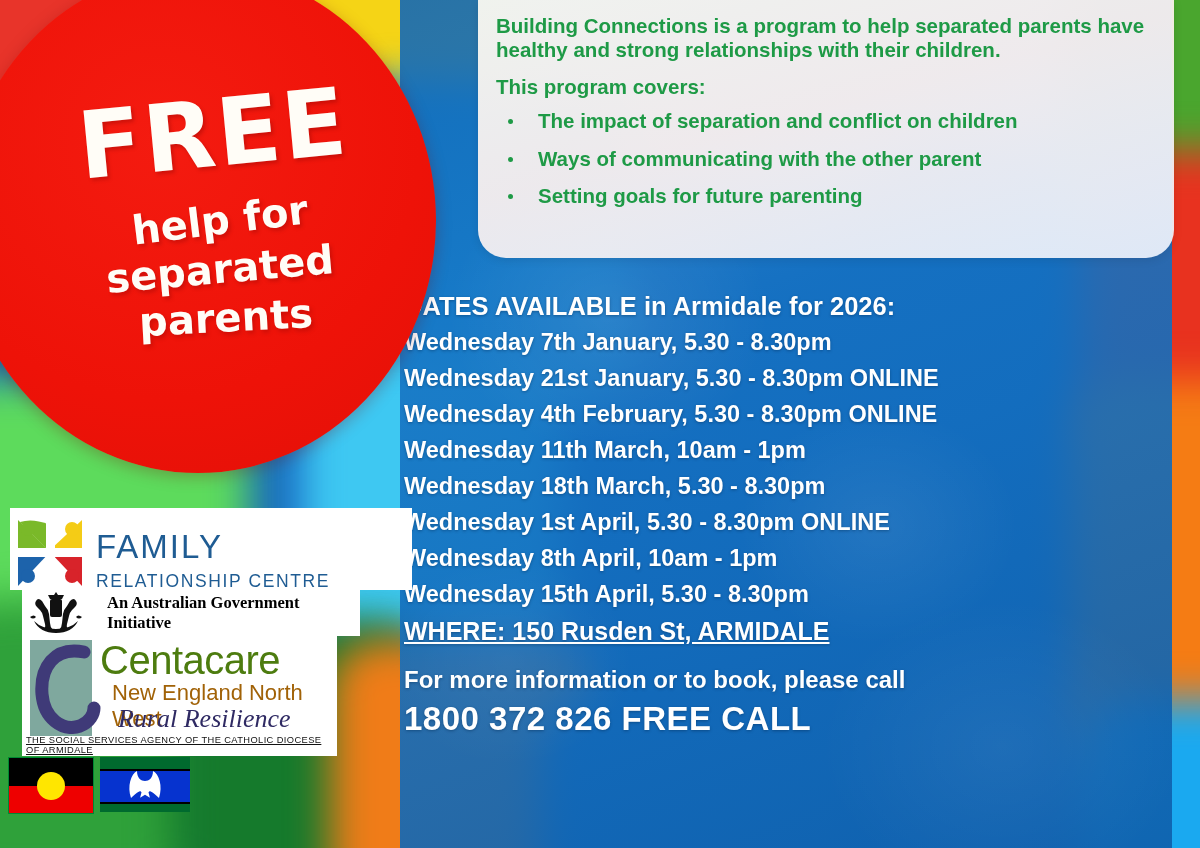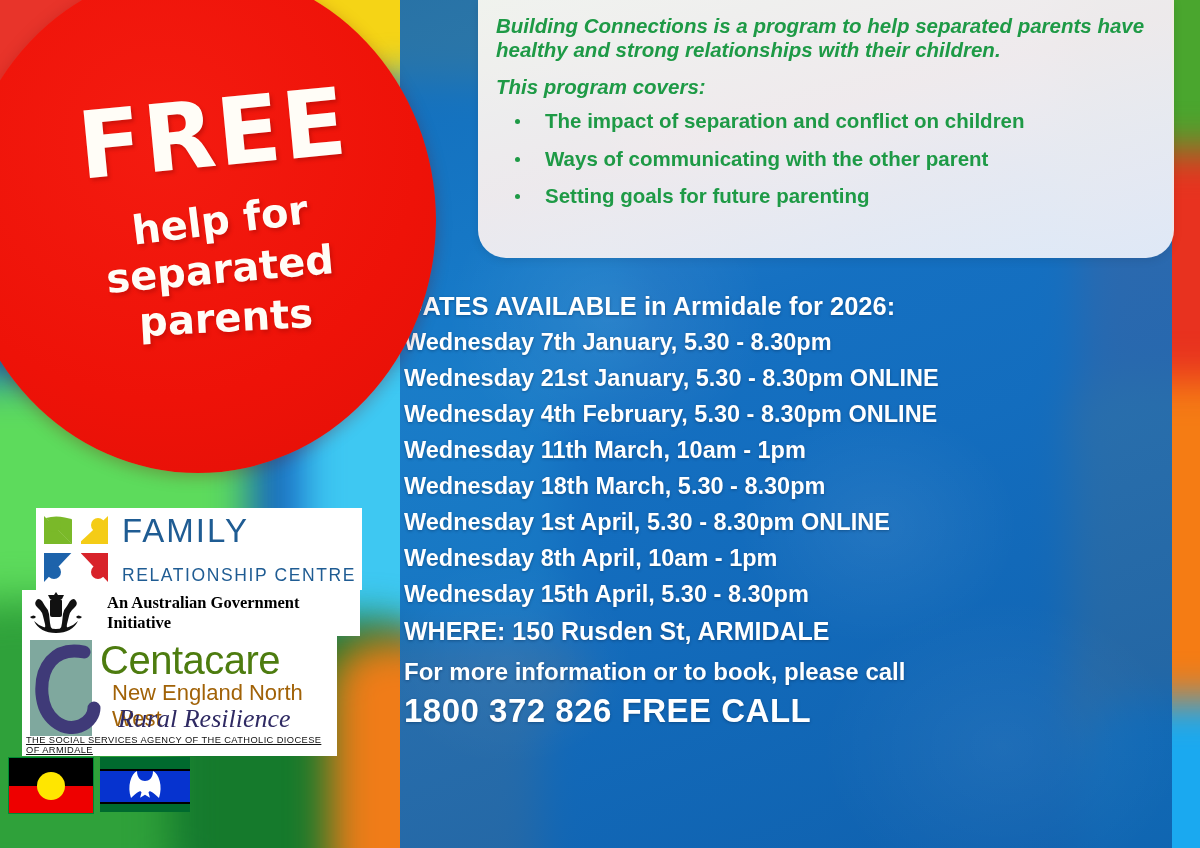--- a/index.html
+++ b/index.html
@@ -40,24 +40,24 @@
     border-radius:0 0 28px 28px;
     background:linear-gradient(165deg,
         rgba(255,252,243,.93) 0%,
         rgba(255,243,240,.92) 45%,
         rgba(236,242,252,.93) 100%);
     box-shadow:0 2px 10px rgba(0,0,0,.10);
     padding:14px 22px 8px 18px;
     box-sizing:border-box;
   }
   .infocard p{
-    margin:0 0 9px 0;color:#1e9a46;font-weight:bold;font-size:20.5px;line-height:1.17;font-style:italic;
+    margin:0 0 9px 0;color:#1e9a46;font-weight:bold;font-size:20.5px;line-height:1.17;
   }
   .infocard .covers{margin-top:13px;margin-bottom:11px;}
-  .bullets{list-style:none;margin:7px;padding:0;}
+  .bullets{list-style:none;margin:0;padding:0;}
   .bullets li{
     position:relative;color:#1e9a46;font-weight:bold;font-size:20.5px;
     padding-left:42px;margin-bottom:15px;line-height:1.1;
   }
   .bullets li .dot{
     position:absolute;left:12px;top:9px;width:5px;height:5px;border-radius:50%;
     background:#1e9a46;
   }
 
   
@@ -88,33 +88,33 @@
   .fs3{transform:rotate(-3deg) translateX(6px);}
 
   
   .dates{
     position:absolute;left:404px;top:292px;width:762px;
     color:#ffffff;
     text-shadow:0 1px 3px rgba(0,40,80,.45);
   }
   .dates .hdr{font-size:25.5px;font-weight:bold;margin-bottom:8px;}
   .dates .d{font-size:23.5px;font-weight:bold;margin-bottom:9px;}
-  .dates .where{font-size:25px;font-weight:bold;margin-top:4px;margin-bottom:12px;}
+  .dates .where{font-size:25px;font-weight:bold;margin-top:4px;margin-bottom:20px;text-decoration:underline;}
   .dates .more{font-size:24px;font-weight:bold;margin-bottom:6px;}
   .dates .phone{font-size:33px;font-weight:bold;letter-spacing:.5px;}
 
   
   .frc-logo{
-    position:absolute;left:36px;top:508px;width:326px;height:82px;
-    background:#ffffff;display:flex;align-items:center;
+    position:absolute;left:10px;top:508px;width:402px;height:82px;
+    background:#ffffff;display:flex;align-items:flex-end;
   }
   .frc-mark{width:74px;height:74px;margin-left:4px;position:relative;flex:0 0 auto;}
   .frc-txt{margin-left:8px;line-height:1;}
   .frc-txt .l1{font-size:33px;color:#1f5c93;letter-spacing:2px;font-family:"Liberation Sans",sans-serif;}
-  .frc-txt .l2{font-size:17.5px;color:#1f5c93;letter-spacing:1.6px;margin-top:20px;}
+  .frc-txt .l2{font-size:17.5px;color:#1f5c93;letter-spacing:1.6px;margin-top:10px;}
   .frc-txt .l3{font-size:10.5px;color:#2c6ea5;letter-spacing:.5px;margin-top:4px;}
 
   .gov-row{
     position:absolute;left:22px;top:590px;width:338px;height:46px;
     background:#ffffff;display:flex;align-items:center;
   }
   .coa{width:56px;height:44px;margin-left:6px;flex:0 0 auto;}
   .gov-txt{font-family:"Liberation Serif", serif;font-weight:bold;font-size:16.5px;color:#000;margin-left:23px;}
 
   .centacare{

